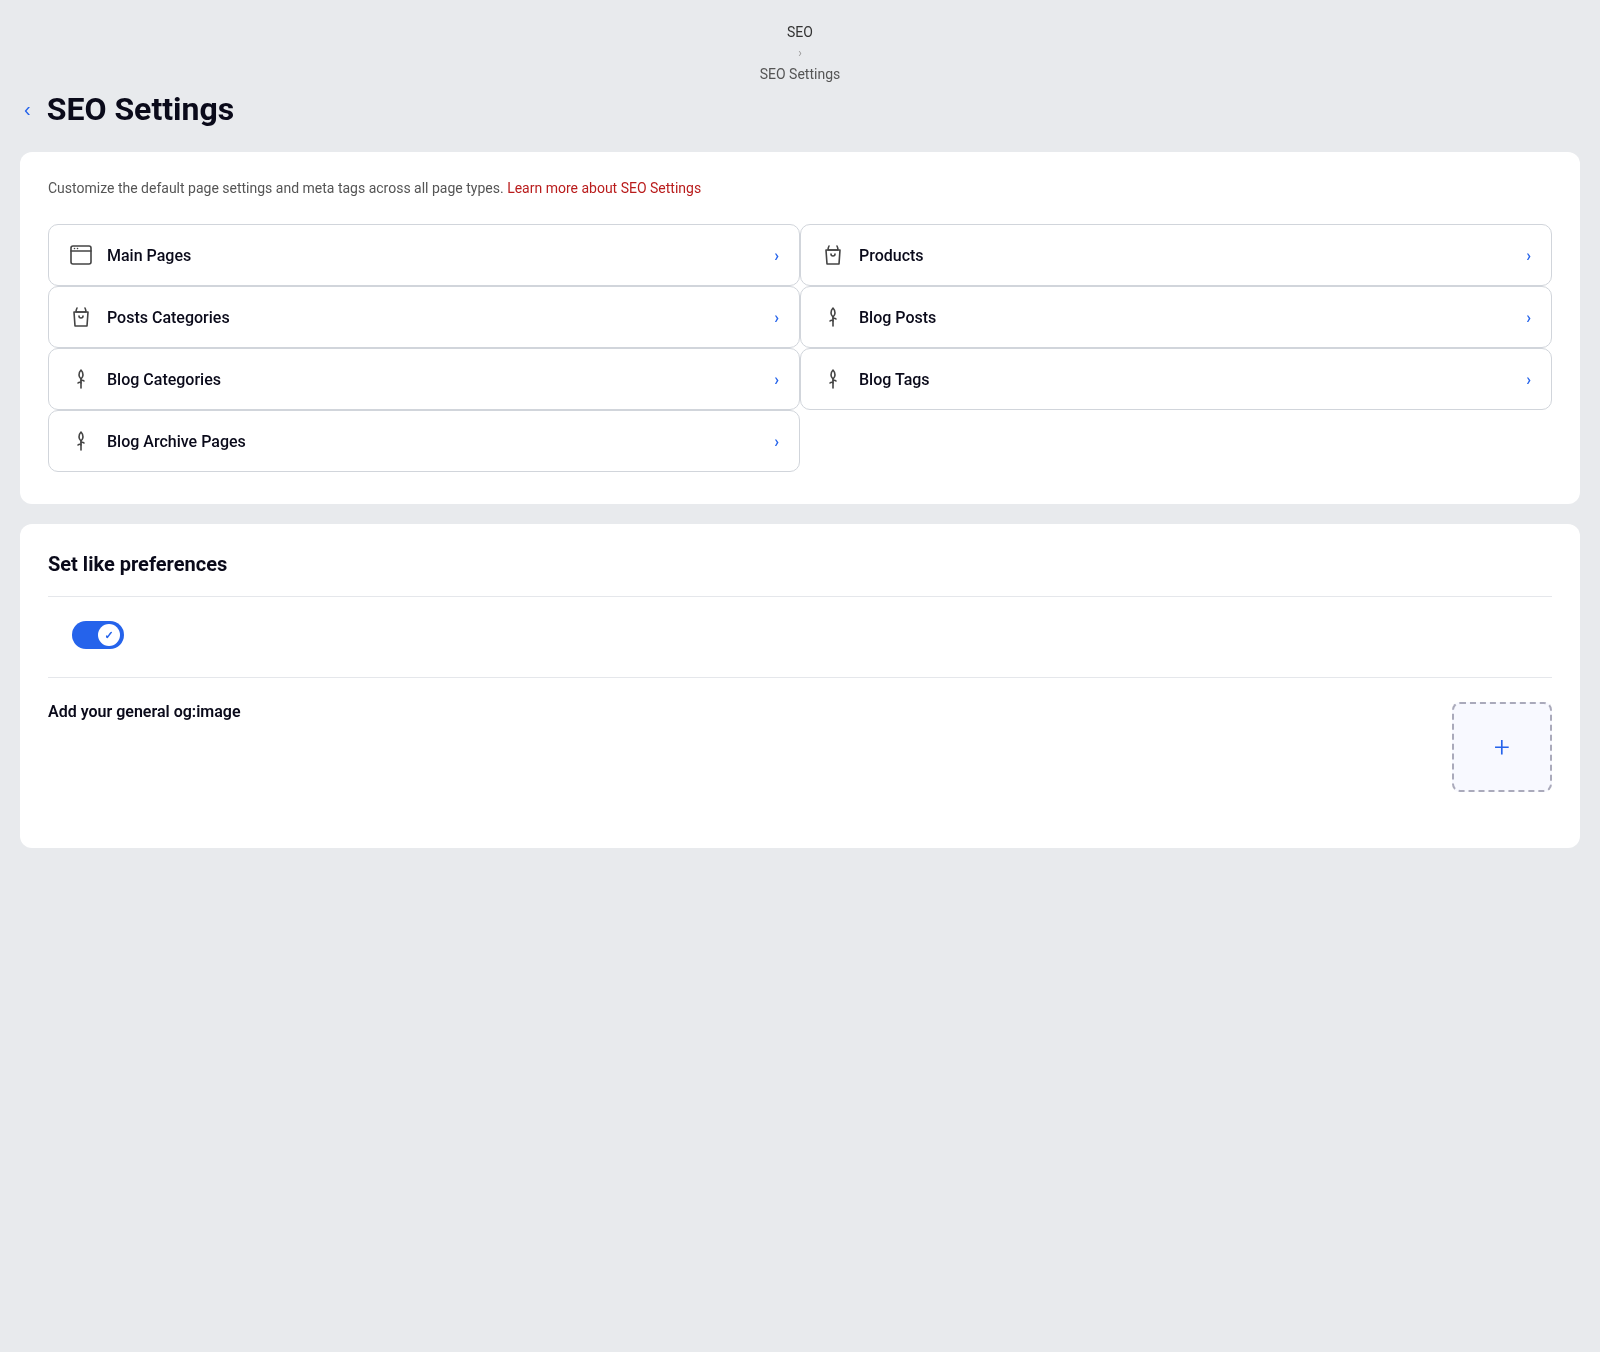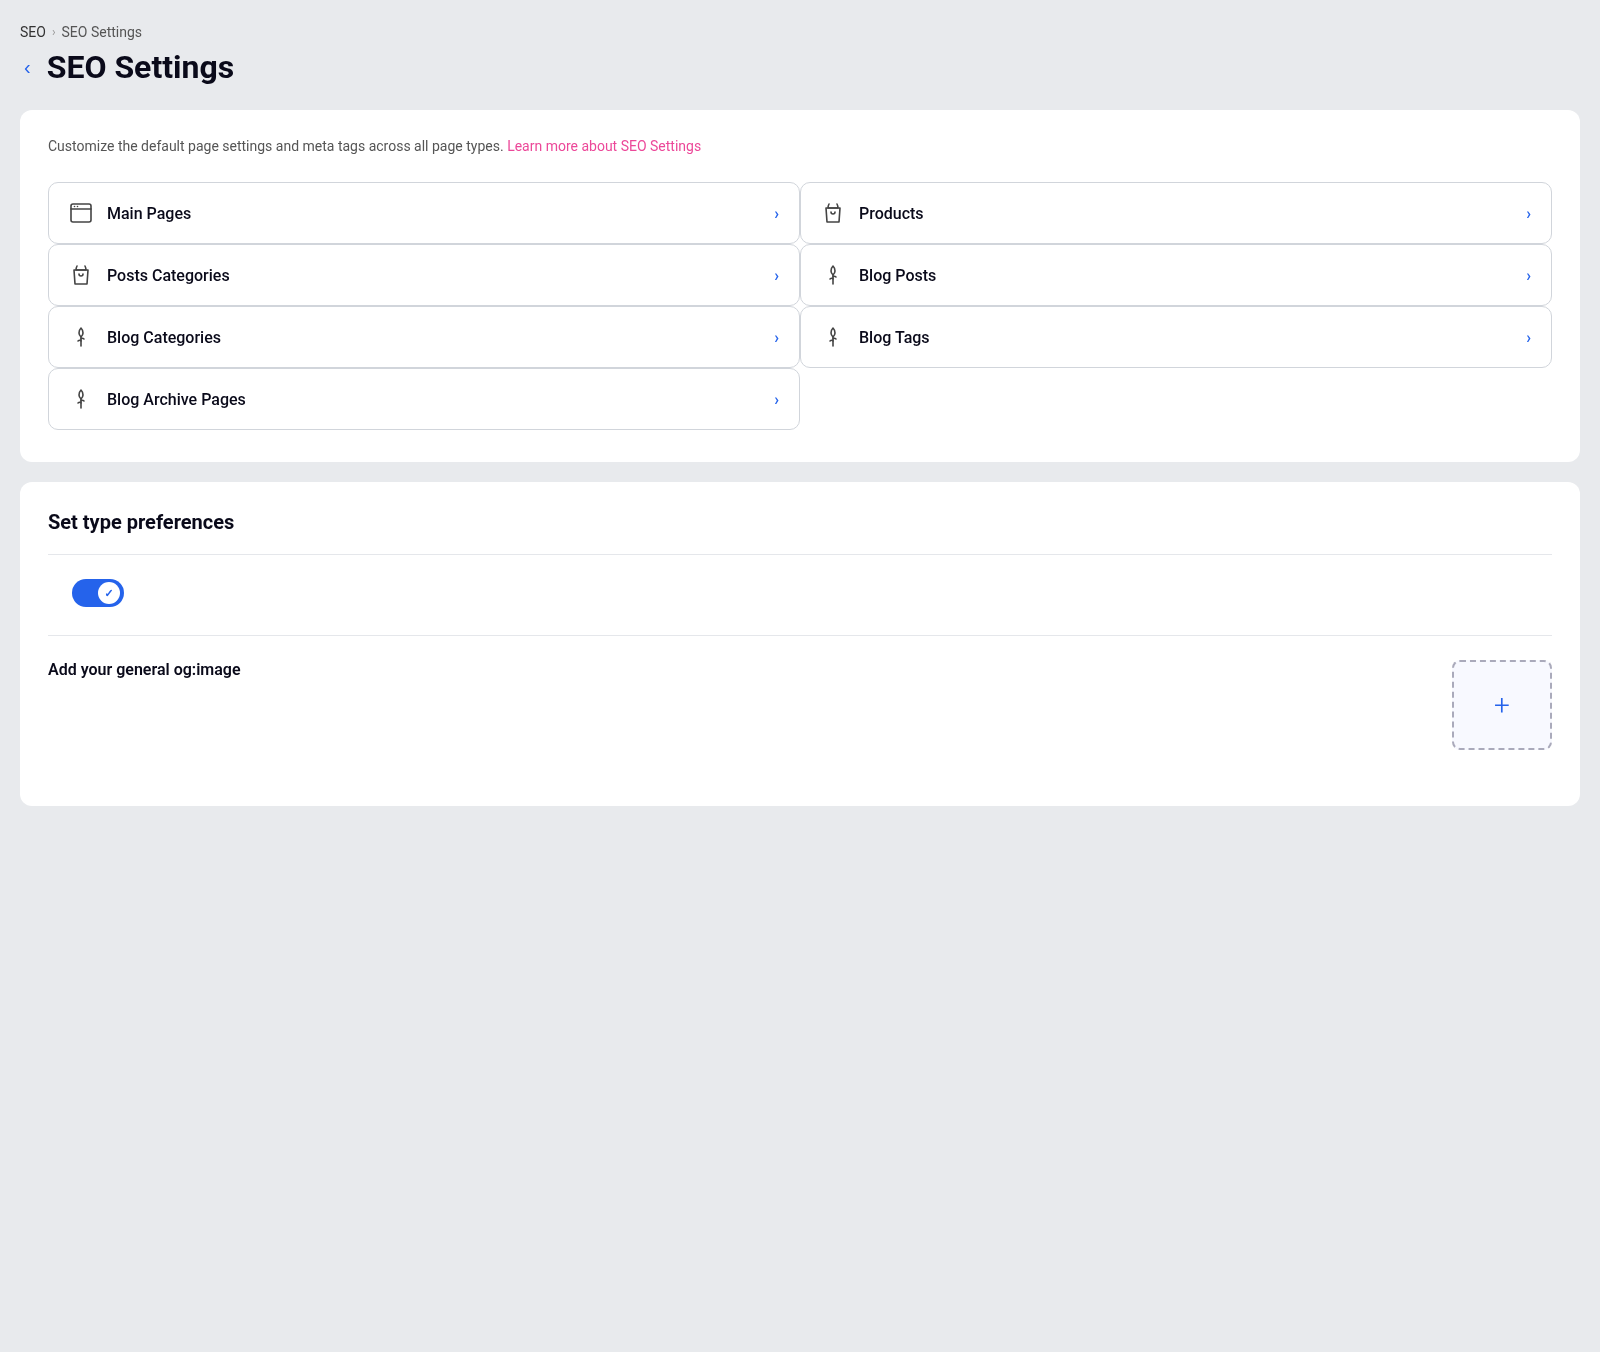--- a/index.html
+++ b/index.html
@@ -10,20 +10,21 @@
       padding: 24px 20px;
       color: #1a1a2e;
     }
     .breadcrumb {
       display: flex;
       align-items: center;
       gap: 6px;
       font-size: 14px;
       color: #555;
       margin-bottom: 8px;
+      flex-direction: column;
     }
     .breadcrumb-link {
       color: #333;
       text-decoration: none;
     }
     .breadcrumb-chevron {
       color: #999;
       font-size: 12px;
     }
     .breadcrumb-current {
@@ -60,21 +61,21 @@
       font-weight: 700;
       color: #0a0a1a;
       margin-bottom: 6px;
     }
     .section-desc {
       font-size: 14px;
       color: #555;
       margin-bottom: 28px;
     }
     .section-desc a {
-      color: #ec4899;
+      color: #b91c1c;
       text-decoration: none;
     }
     .grid-2col {
       display: grid;
       grid-template-columns: 1fr 1fr;
     }
     .page-type-btn {
       display: flex;
       align-items: center;
       justify-content: space-between;
@@ -319,21 +320,21 @@
           </svg>
         </span>
         <span class="page-type-label">Blog Archive Pages</span>
       </div>
       <span class="chevron-right">›</span>
     </a>
   </div>
 </div>
 
 <div class="card">
-  <div class="pref-section-title">Set type preferences</div>
+  <div class="pref-section-title">Set like preferences</div>
 
   <div class="pref-row">
     <div class="pref-control">
       <label class="toggle">
         
         <div class="toggle-track">
           <div class="toggle-thumb">
             <span class="toggle-check">✓</span>
           </div>
         </div>

